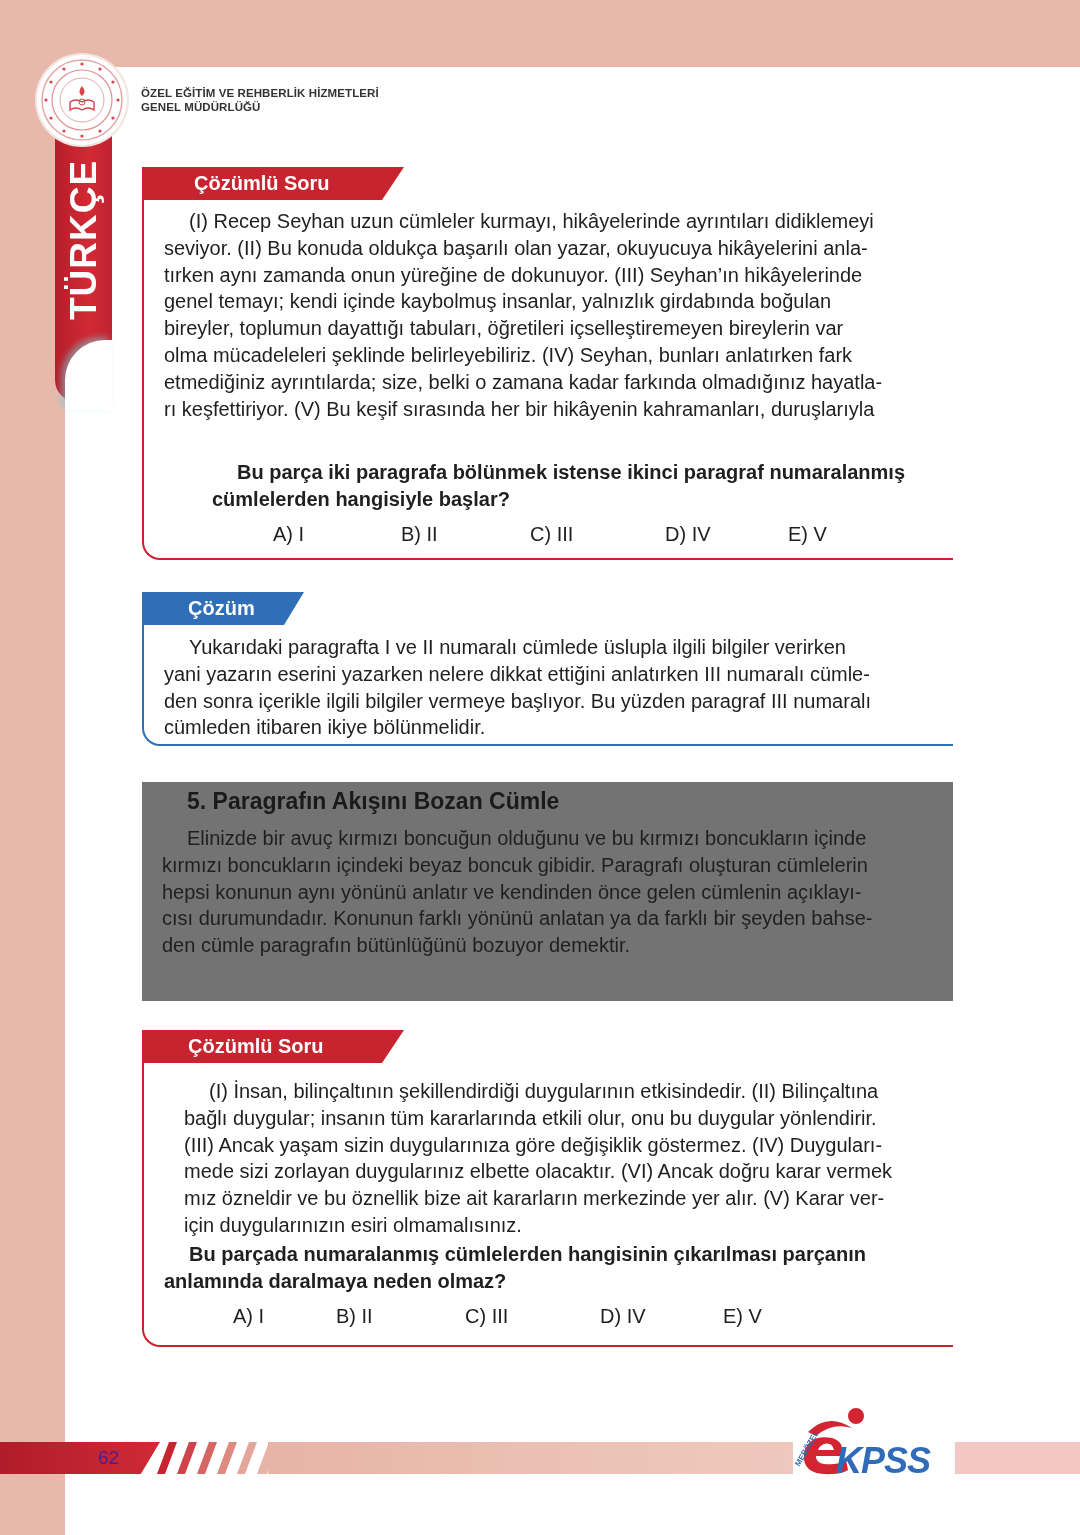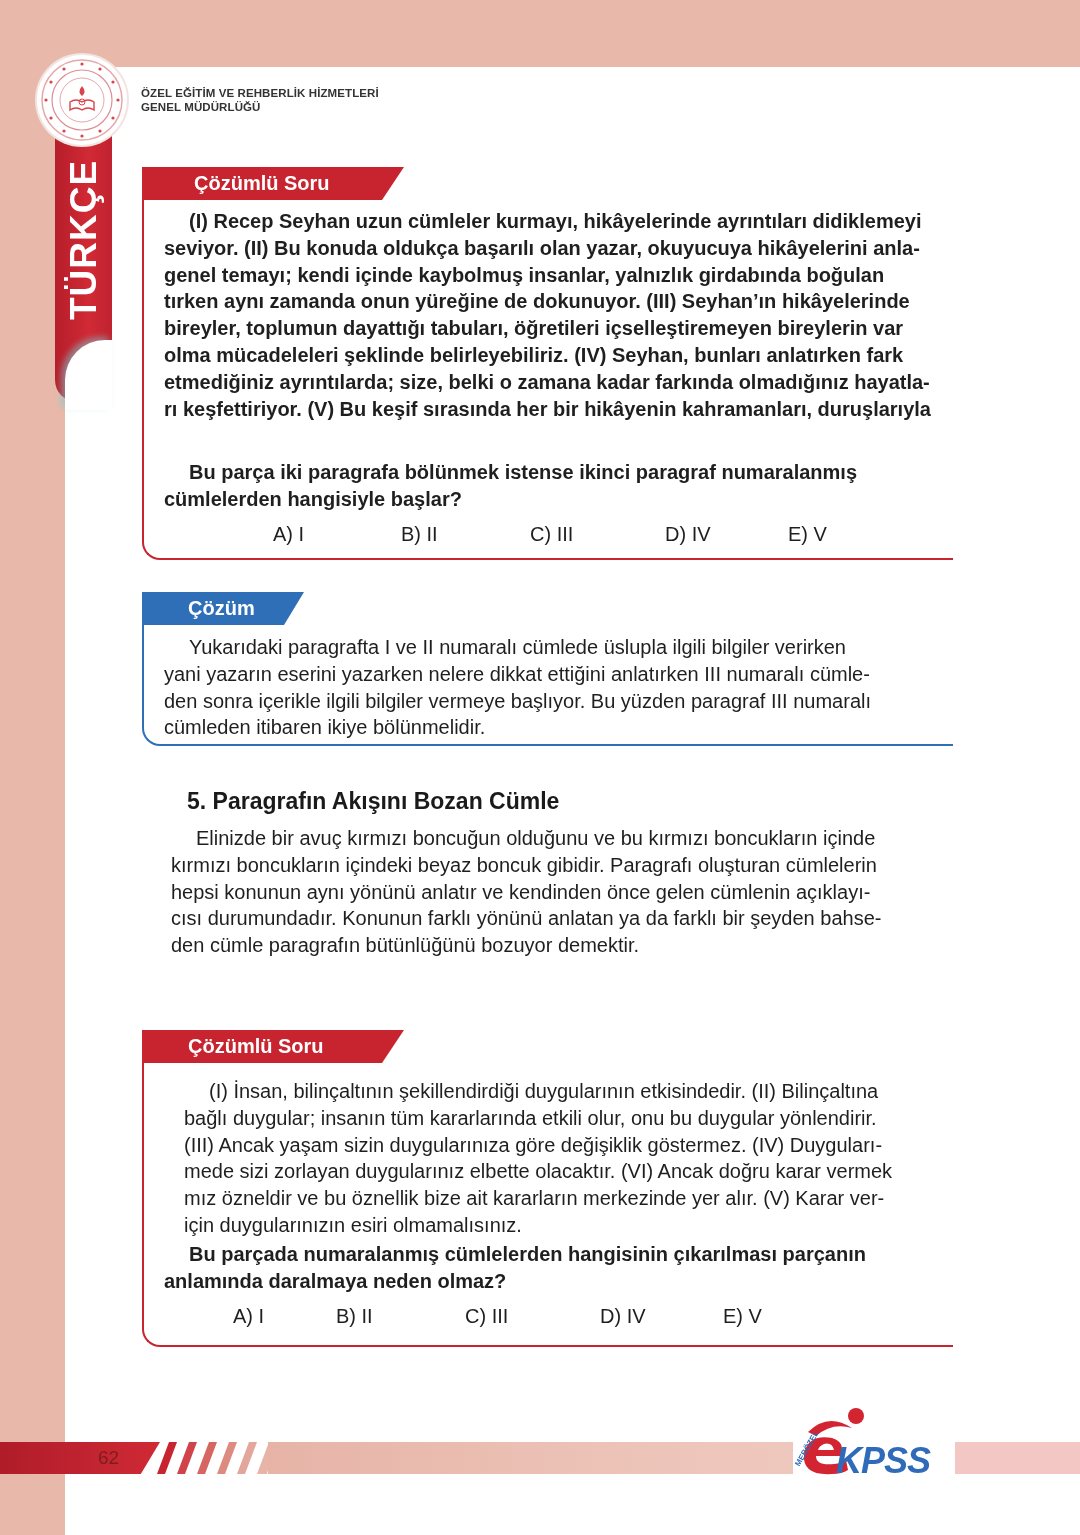--- a/index.html
+++ b/index.html
@@ -76,37 +76,36 @@
   .para .ind { padding-left: 25px; }
   .q { font-weight: bold; }
   .opts {
     position: relative; height: 30px; font-size: 20px; margin-left: 44px;
   }
   .opts span { position: absolute; top: 0; white-space: nowrap; }
   
   .section {
     position: absolute; left: 142px; top: 782px;
     width: 811px; height: 219px;
-    background: #ffffff;
-    padding-left: 9px;
+    background: #737373;
   }
   .section h2 {
     position: absolute; left: 45px; top: 6px;
     font-size: 23px; font-weight: bold; color: #1a1a1a;
   }
   
   .footer-bar {
     position: absolute; left: 0; top: 1442px;
     width: 160px; height: 32px;
     background: linear-gradient(90deg, #b01c29, #cf2a36);
     clip-path: polygon(0 0, 100% 0, 88% 100%, 0 100%);
   }
   .page-num {
     position: absolute; left: 98px; top: 1447px;
-    color: #7f1d1d; font-size: 19px;
+    color: #4c1d95; font-size: 19px;
   }
   .stripes { position: absolute; left: 155px; top: 1442px; }
   .footer-band {
     position: absolute; left: 268px; top: 1442px;
     width: 525px; height: 32px;
     background: linear-gradient(90deg, #e7b3a7 0%, #ecc2b6 60%, #efc8bd 100%);
   }
   .footer-band-right {
     position: absolute; left: 955px; top: 1442px;
     width: 125px; height: 32px; background: #f2c7c4;
@@ -159,31 +158,31 @@
   <div>GENEL MÜDÜRLÜĞÜ</div>
 </div>
 
 <div class="box red" style="top:167px; height:393px;">
   <div class="tab" style="width:262px;">
     <svg width="262" height="33">
         <path d="M0 0 H262 L240 33 H0z" fill="#c8242f"></path>
       </svg>
     <span style="left:52px;">Çözümlü Soru</span>
   </div>
-  <div class="para" style="position:absolute; top:41px;font-weight:bold;">
+  <div class="para" style="position:absolute; top:41px;">
     <span class="ln ind">(I) Recep Seyhan uzun cümleler kurmayı, hikâyelerinde ayrıntıları didiklemeyi</span>
     <span class="ln">seviyor. (II) Bu konuda oldukça başarılı olan yazar, okuyucuya hikâyelerini anla-</span>
+    <span class="ln">tırken aynı zamanda onun yüreğine de dokunuyor. (III) Seyhan’ın hikâyelerinde</span>
     <span class="ln">genel temayı; kendi içinde kaybolmuş insanlar, yalnızlık girdabında boğulan</span>
-    <span class="ln">tırken aynı zamanda onun yüreğine de dokunuyor. (III) Seyhan’ın hikâyelerinde</span>
     <span class="ln">bireyler, toplumun dayattığı tabuları, öğretileri içselleştiremeyen bireylerin var</span>
     <span class="ln">olma mücadeleleri şeklinde belirleyebiliriz. (IV) Seyhan, bunları anlatırken fark</span>
     <span class="ln">etmediğiniz ayrıntılarda; size, belki o zamana kadar farkında olmadığınız hayatla-</span>
     <span class="ln">rı keşfettiriyor. (V) Bu keşif sırasında her bir hikâyenin kahramanları, duruşlarıyla</span>
   </div>
-  <div class="para q" style="position:absolute; top:292px;">
+  <div class="para q" style="position:absolute; top:292px;margin-left:48px;">
     <span class="ln ind">Bu parça iki paragrafa bölünmek istense ikinci paragraf numaralanmış</span>
     <span class="ln">cümlelerden hangisiyle başlar?</span>
   </div>
   <div class="opts" style="position:absolute; top:356px; left:0; width:800px;">
     <span style="left:85px;">A) I</span>
     <span style="left:213px;">B) II</span>
     <span style="left:342px;">C) III</span>
     <span style="left:477px;">D) IV</span>
     <span style="left:600px;">E) V</span>
   </div>

